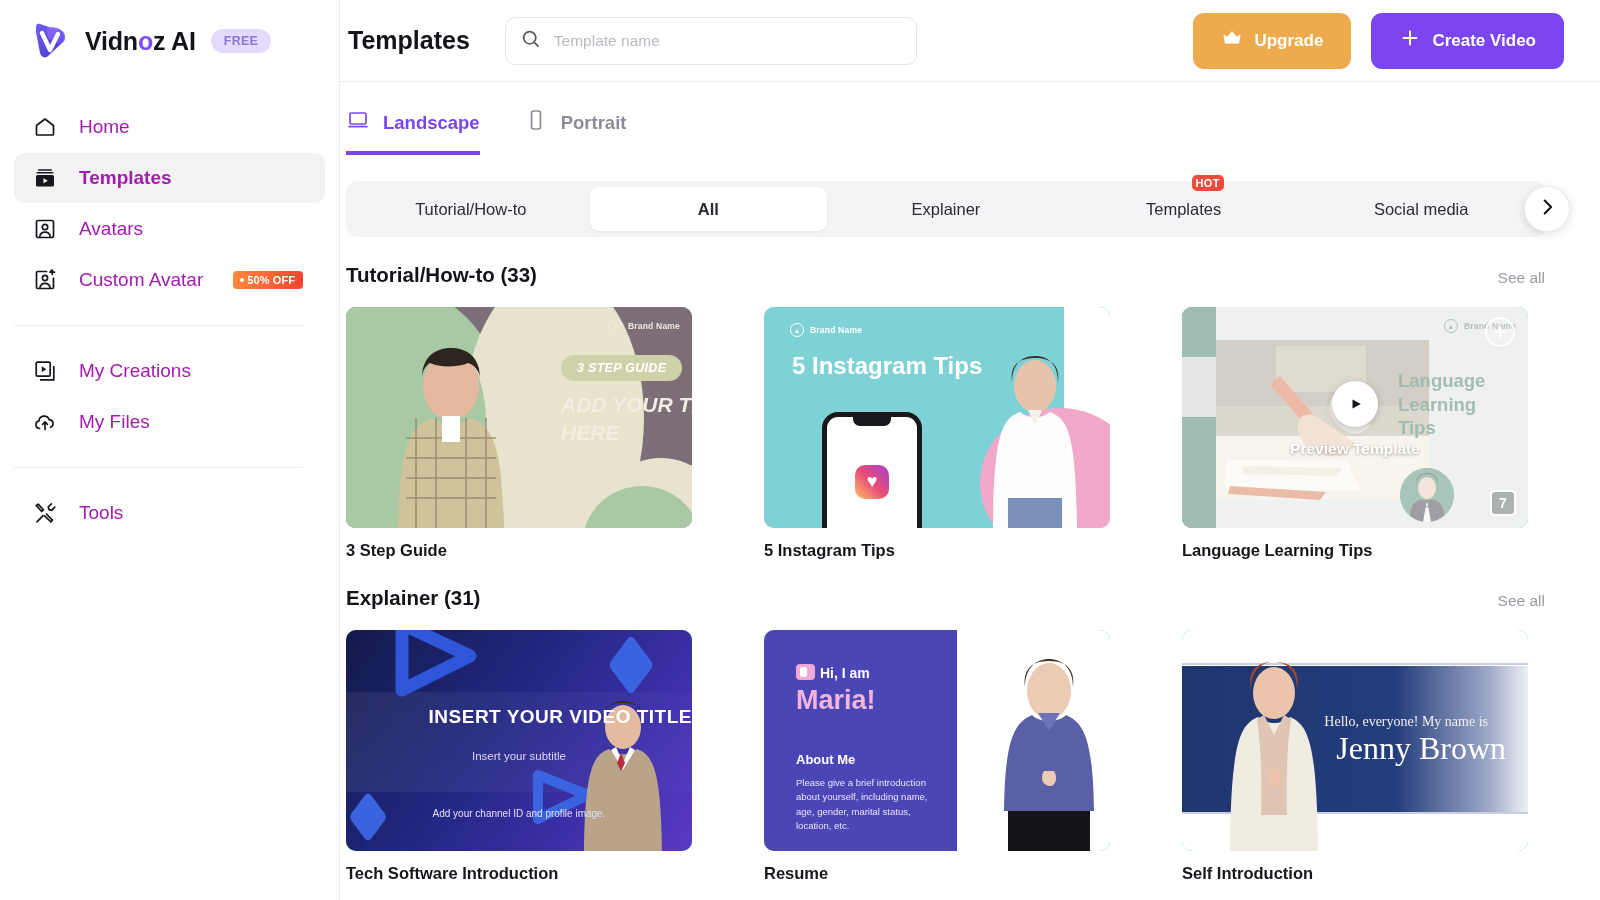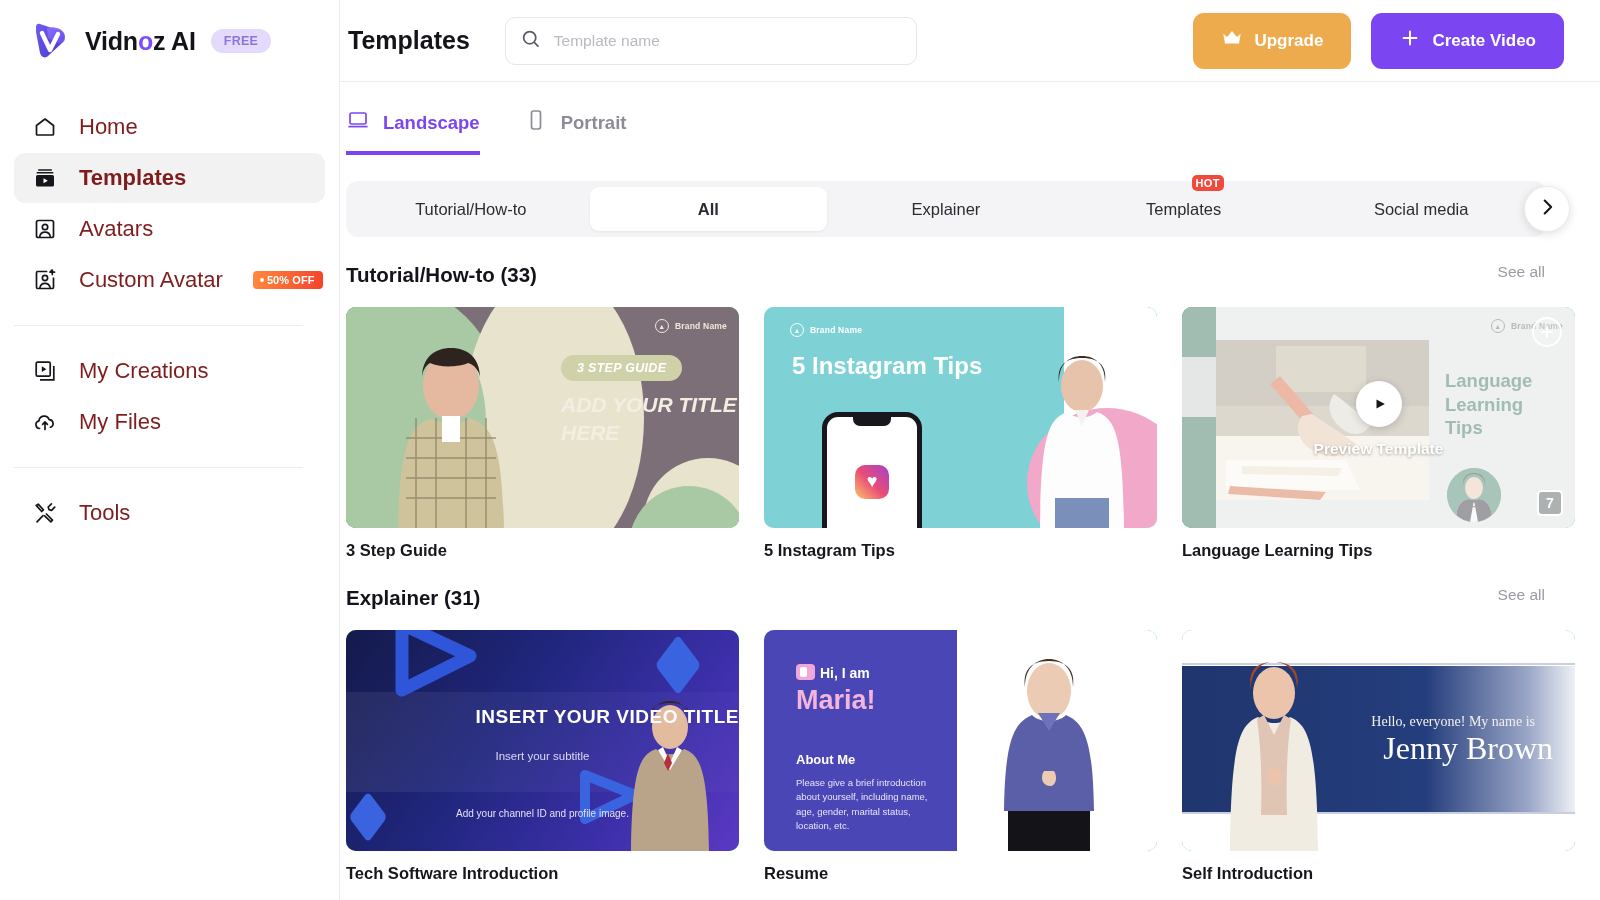--- a/index.html
+++ b/index.html
@@ -51,21 +51,21 @@
     border-radius: 11px;
     cursor: pointer;
     margin-bottom: 1px;
   }
   .nav-item.active { background: #f2f2f3; }
   .nav-icon {
     width: 26px; height: 26px; flex: 0 0 26px;
     display: flex; align-items: center; justify-content: center;
   }
   .nav-label {
-    font-size: 22px; color: #7f1d1d; white-space: nowrap;
+    font-size: 19px; color: #a21caf; white-space: nowrap;
   }
   .nav-item.active .nav-label { font-weight: bold; }
   .off-badge {
     margin-left: 9px;
     background: linear-gradient(100deg, #ff8a3d 0%, #f5422c 100%);
     color: #fff; font-size: 11px; font-weight: bold;
     padding: 3px 8px 3px 7px; border-radius: 4px 4px 4px 4px;
     white-space: nowrap; letter-spacing: .1px;
     display: inline-flex; align-items: center; gap: 3px;
   }
@@ -173,36 +173,36 @@
     width: 46px; height: 46px; border-radius: 50%;
     background: #fff; border: 1px solid #ececed;
     box-shadow: 0 2px 10px rgba(0,0,0,.13);
     display: flex; align-items: center; justify-content: center;
     cursor: pointer;
   }
 
   
   .section { margin-top: 26px; padding-left: 6px; }
   .section-head {
-    display: flex; align-items: flex-start;
+    display: flex; align-items: flex-end;
     width: 1199px;
     margin-top: 24px;
   }
   .section-title { font-size: 20.5px; font-weight: bold; color: #13131a; }
   .see-all {
     margin-left: auto; font-size: 15.5px; color: #9a9aa6; cursor: pointer;
   }
   .cards-row {
     display: flex; gap: 25px;
     margin-top: 20px;
     position: relative;
   }
   .card { width: 393px; cursor: pointer; position: relative; }
   .thumb {
-    width: 393px; height: 221px;
+    width: 346px; height: 221px;
     border-radius: 10px; overflow: hidden;
     position: relative; background: #22c55e;
   }
   .card-title {
     margin-top: 13px;
     font-size: 16.5px; font-weight: bold; color: #16161c;
   }
 
   
   .hover-dim {

